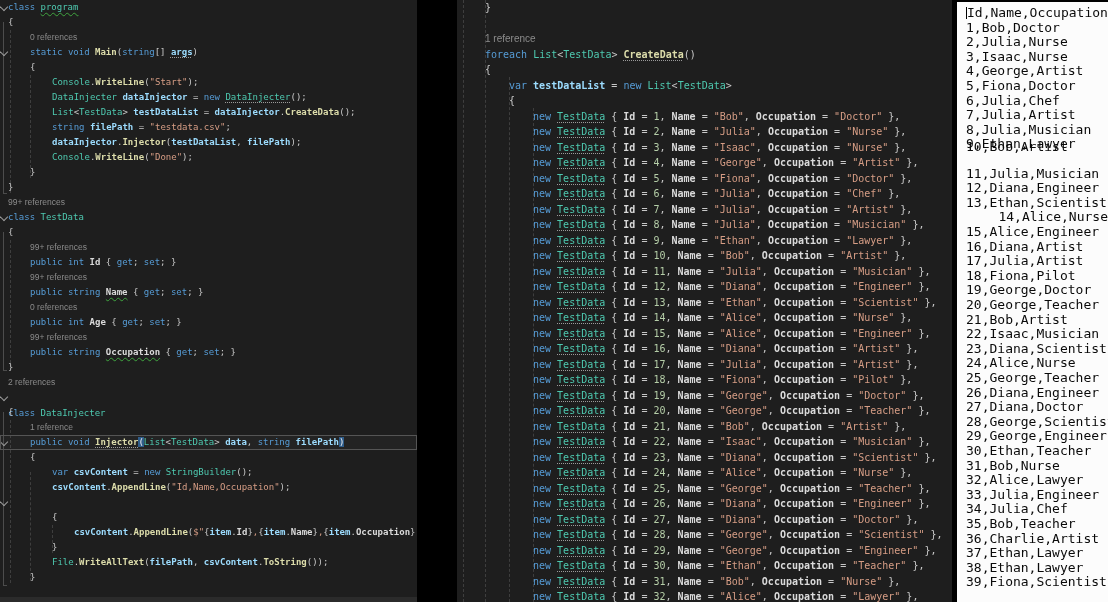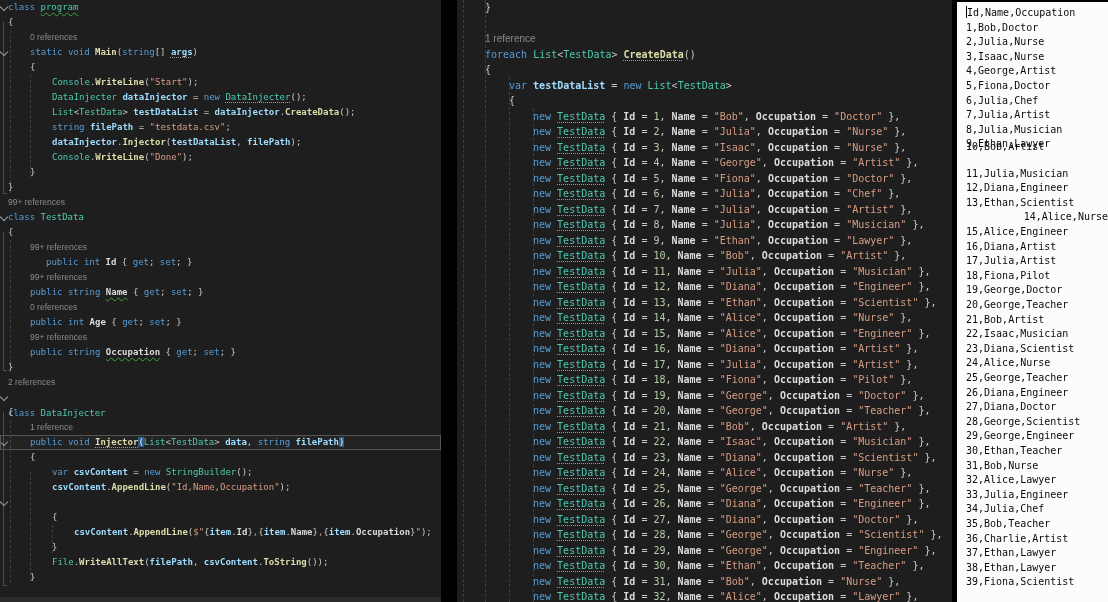--- a/index.html
+++ b/index.html
@@ -1,19 +1,19 @@
 <!DOCTYPE html>
 <html><head>
 <meta charset="utf-8">
 <style>
   html,body{margin:0;padding:0;background:#000;}
   .screen{position:relative;width:1108px;height:602px;background:#000;overflow:hidden;
           font-family:"DejaVu Sans Mono",monospace;}
   .pane{position:absolute;top:0;height:602px;background:#1E1E1E;overflow:hidden;}
-  .pane.left{left:0;width:417px;padding-left:24px;}
+  .pane.left{left:0;width:417px;}
   .pane.middle{left:457px;width:495px;}
   .csv{position:absolute;top:2px;left:957px;width:151px;height:600px;background:#FCFCFC;
        overflow:hidden;color:#111;}
   .ln{position:absolute;left:0;right:0;white-space:pre;font-size:9px;color:#C8C8C8;}
   .pane.middle .ln{font-size:10px;}
   .ln.lens{font-family:"Liberation Sans",sans-serif;font-size:8.5px;color:#8C8C8C;}
   .ln.current{outline:1px solid #555;outline-offset:-1px;background:rgba(120,120,120,0.07);}
   .sg{display:inline;}
   .k{color:#569CD6;}
   .c{color:#C586C0;}
@@ -25,21 +25,21 @@
   .n{color:#B5CEA8;}
   .p{color:#C8C8C8;}
   .sq{text-decoration:underline wavy #3FA33F 1px;text-underline-offset:2px;}
   .dt{text-decoration:underline dotted #9A9A9A 1px;text-underline-offset:2px;}
   .hl{background:#2E5C8A;color:#EFEFEF;}
   .guide{position:absolute;width:0;border-left:1px dashed #3E3E3E;}
   .fold{position:absolute;width:1px;background:#4C4C4C;}
   .foldtick{position:absolute;height:1px;width:4px;background:#4C4C4C;}
   .chev{position:absolute;width:5px;height:5px;border-right:1.5px solid #9A9A9A;
         border-bottom:1.5px solid #9A9A9A;transform:rotate(45deg);left:1px;cursor:pointer;}
-  .csv .ln{font-size:10px;color:#0A0A0A;padding-left:9px;font-weight:500;}
+  .csv .ln{font-size:13px;color:#0A0A0A;padding-left:9px;font-weight:500;}
   .caret{display:inline-block;width:1px;height:12px;background:#000;vertical-align:-2px;}
   .bottomedge{position:absolute;left:0;bottom:0;width:455px;height:5px;background:#2B2B2B;}
   .gap{position:absolute;top:0;height:602px;background:#000;}
 </style>
 </head>
 <body>
 
 <div class="screen">
   <div class="pane left" id="paneLeft">
       <div class="guide" style="left: 10px; top: 30px; height: 163px;"></div>
@@ -70,21 +70,21 @@
       <div class="ln" style="top: 105px; height: 15px; line-height: 15px; padding-left: 52px;"><span class="sg t">List</span><span class="sg p">&lt;</span><span class="sg t">TestData</span><span class="sg p">&gt; </span><span class="sg v">testDataList</span><span class="sg p"> = </span><span class="sg v">dataInjector</span><span class="sg p">.</span><span class="sg m">CreateData</span><span class="sg p">();</span></div>
       <div class="ln" style="top: 120px; height: 15px; line-height: 15px; padding-left: 52px;"><span class="sg k">string </span><span class="sg v">filePath</span><span class="sg p"> = </span><span class="sg s">"testdata.csv"</span><span class="sg p">;</span></div>
       <div class="ln" style="top: 135px; height: 15px; line-height: 15px; padding-left: 52px;"><span class="sg v">dataInjector</span><span class="sg p">.</span><span class="sg m">Injector</span><span class="sg p">(</span><span class="sg v">testDataList</span><span class="sg p">, </span><span class="sg v">filePath</span><span class="sg p">);</span></div>
       <div class="ln" style="top: 150px; height: 15px; line-height: 15px; padding-left: 52px;"><span class="sg t">Console</span><span class="sg p">.</span><span class="sg m">WriteLine</span><span class="sg p">(</span><span class="sg s">"Done"</span><span class="sg p">);</span></div>
       <div class="ln" style="top: 165px; height: 15px; line-height: 15px; padding-left: 30px;"><span class="sg p">}</span></div>
       <div class="ln" style="top: 180px; height: 15px; line-height: 15px; padding-left: 8px;"><span class="sg p">}</span></div>
       <div class="ln lens" style="top: 195px; height: 15px; line-height: 15px; padding-left: 8px;">99+ references</div>
       <div class="ln" style="top: 210px; height: 15px; line-height: 15px; padding-left: 8px;"><span class="sg k">class </span><span class="sg t">TestData</span></div>
       <div class="ln" style="top: 225px; height: 15px; line-height: 15px; padding-left: 8px;"><span class="sg p">{</span></div>
       <div class="ln lens" style="top: 240px; height: 15px; line-height: 15px; padding-left: 30px;">99+ references</div>
-      <div class="ln" style="top: 255px; height: 15px; line-height: 15px; padding-left: 30px; margin-left: 16px;"><span class="sg k">public int </span><span class="sg pr">Id</span><span class="sg p"> { </span><span class="sg k">get</span><span class="sg p">; </span><span class="sg k">set</span><span class="sg p">; }</span></div>
+      <div class="ln" style="top: 255px; height: 15px; line-height: 15px; padding-left: 30px;"><span class="sg k">public int </span><span class="sg pr">Id</span><span class="sg p"> { </span><span class="sg k">get</span><span class="sg p">; </span><span class="sg k">set</span><span class="sg p">; }</span></div>
       <div class="ln lens" style="top: 270px; height: 15px; line-height: 15px; padding-left: 30px;">99+ references</div>
       <div class="ln" style="top: 285px; height: 15px; line-height: 15px; padding-left: 30px;"><span class="sg k">public string </span><span class="sg pr sq">Name</span><span class="sg p"> { </span><span class="sg k">get</span><span class="sg p">; </span><span class="sg k">set</span><span class="sg p">; }</span></div>
       <div class="ln lens" style="top: 300px; height: 15px; line-height: 15px; padding-left: 30px;">0 references</div>
       <div class="ln" style="top: 315px; height: 15px; line-height: 15px; padding-left: 30px;"><span class="sg k">public int </span><span class="sg pr">Age</span><span class="sg p"> { </span><span class="sg k">get</span><span class="sg p">; </span><span class="sg k">set</span><span class="sg p">; }</span></div>
       <div class="ln lens" style="top: 330px; height: 15px; line-height: 15px; padding-left: 30px;">99+ references</div>
       <div class="ln" style="top: 345px; height: 15px; line-height: 15px; padding-left: 30px;"><span class="sg k">public string </span><span class="sg pr sq">Occupation</span><span class="sg p"> { </span><span class="sg k">get</span><span class="sg p">; </span><span class="sg k">set</span><span class="sg p">; }</span></div>
       <div class="ln" style="top: 360px; height: 15px; line-height: 15px; padding-left: 8px;"><span class="sg p">}</span></div>
       <div class="ln lens" style="top: 375px; height: 15px; line-height: 15px; padding-left: 8px;">2 references</div>
       <div class="ln" style="top: 406px; height: 15px; line-height: 15px; padding-left: 8px;"><span class="sg k">class </span><span class="sg t">DataInjecter</span></div>
       <div class="ln" style="top: 405px; height: 15px; line-height: 15px; padding-left: 8px;"><span class="sg p">{</span></div>

